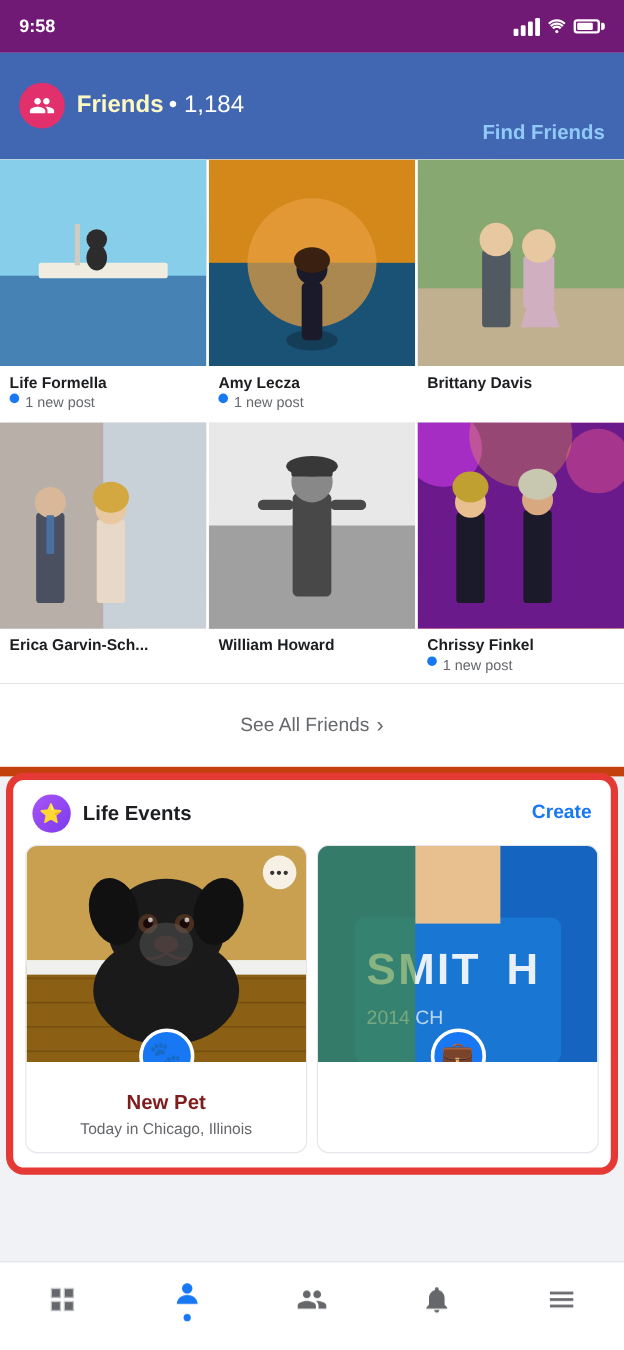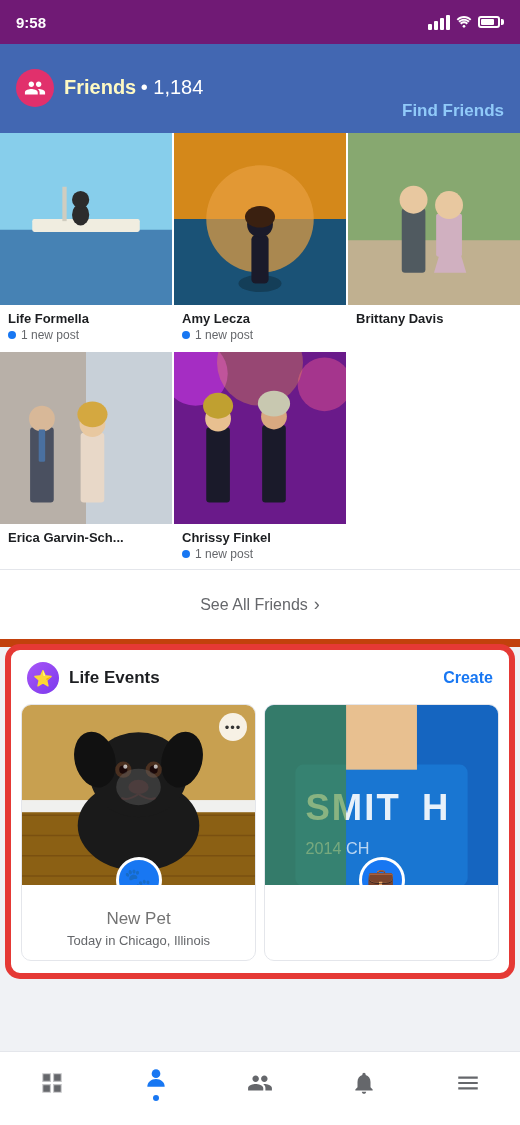--- a/index.html
+++ b/index.html
@@ -112,21 +112,20 @@
     .friend-name {
       font-size: 13px;
       font-weight: 600;
       color: #1c1e21;
       white-space: nowrap;
       overflow: hidden;
       text-overflow: ellipsis;
     }
     .friend-new-post {
       display: flex;
-      align-items: center;
       gap: 5px;
       margin-top: 2px;
     }
     .blue-dot {
       width: 8px;
       height: 8px;
       background: #1877F2;
       border-radius: 50%;
       flex-shrink: 0;
     }
@@ -249,22 +248,22 @@
       justify-content: center;
       color: white;
       font-size: 22px;
     }
     .event-card-info {
       padding: 24px 10px 12px;
       text-align: center;
     }
     .event-card-title {
       font-size: 17px;
-      font-weight: 400;
-      color: #737373;
+      font-weight: 700;
+      color: #7f1d1d;
       margin-bottom: 4px;
     }
     .event-card-sub {
       font-size: 13px;
       color: #65676b;
     }
 
     
     .bottom-nav {
       position: fixed;
@@ -515,20 +514,44 @@
 
             <ellipse cx="86" cy="58" rx="14" ry="12" fill="#d4a840"></ellipse>
           </svg>
         </div>
       </div>
       <div class="friend-info">
         <div class="friend-name">Erica Garvin-Sch...</div>
       </div>
     </div>
 
+    <div class="friend-cell">
+      <div class="friend-photo">
+        <div class="photo-content-5">
+          <svg width="100%" height="100%" viewBox="0 0 160 160" preserveAspectRatio="xMidYMid slice" xmlns="http://www.w3.org/2000/svg">
+            <rect width="160" height="160" fill="#d0d0d0"></rect>
+
+            <rect width="160" height="80" fill="#e8e8e8"></rect>
+            <rect y="80" width="160" height="80" fill="#a0a0a0"></rect>
+
+            <rect x="65" y="55" width="30" height="80" fill="#484848" rx="4"></rect>
+            <circle cx="80" cy="46" r="16" fill="#888"></circle>
+
+            <ellipse cx="80" cy="34" rx="20" ry="8" fill="#383838"></ellipse>
+            <rect x="64" y="32" width="32" height="10" fill="#383838" rx="2"></rect>
+
+            <rect x="38" y="60" width="28" height="8" fill="#484848" rx="4"></rect>
+            <rect x="94" y="60" width="28" height="8" fill="#484848" rx="4"></rect>
+          </svg>
+        </div>
+      </div>
+      <div class="friend-info">
+        <div class="friend-name">William Howard</div>
+      </div>
+    </div>
 
     <div class="friend-cell">
       <div class="friend-photo">
         <div class="photo-content-6">
           <svg width="100%" height="100%" viewBox="0 0 160 160" preserveAspectRatio="xMidYMid slice" xmlns="http://www.w3.org/2000/svg">
             <rect width="160" height="160" fill="#6a1a8a"></rect>
 
             <circle cx="20" cy="20" r="30" fill="#e040fb" opacity="0.5"></circle>
             <circle cx="140" cy="30" r="25" fill="#ff6090" opacity="0.4"></circle>
             <circle cx="80" cy="10" r="40" fill="#ffb040" opacity="0.3"></circle>

